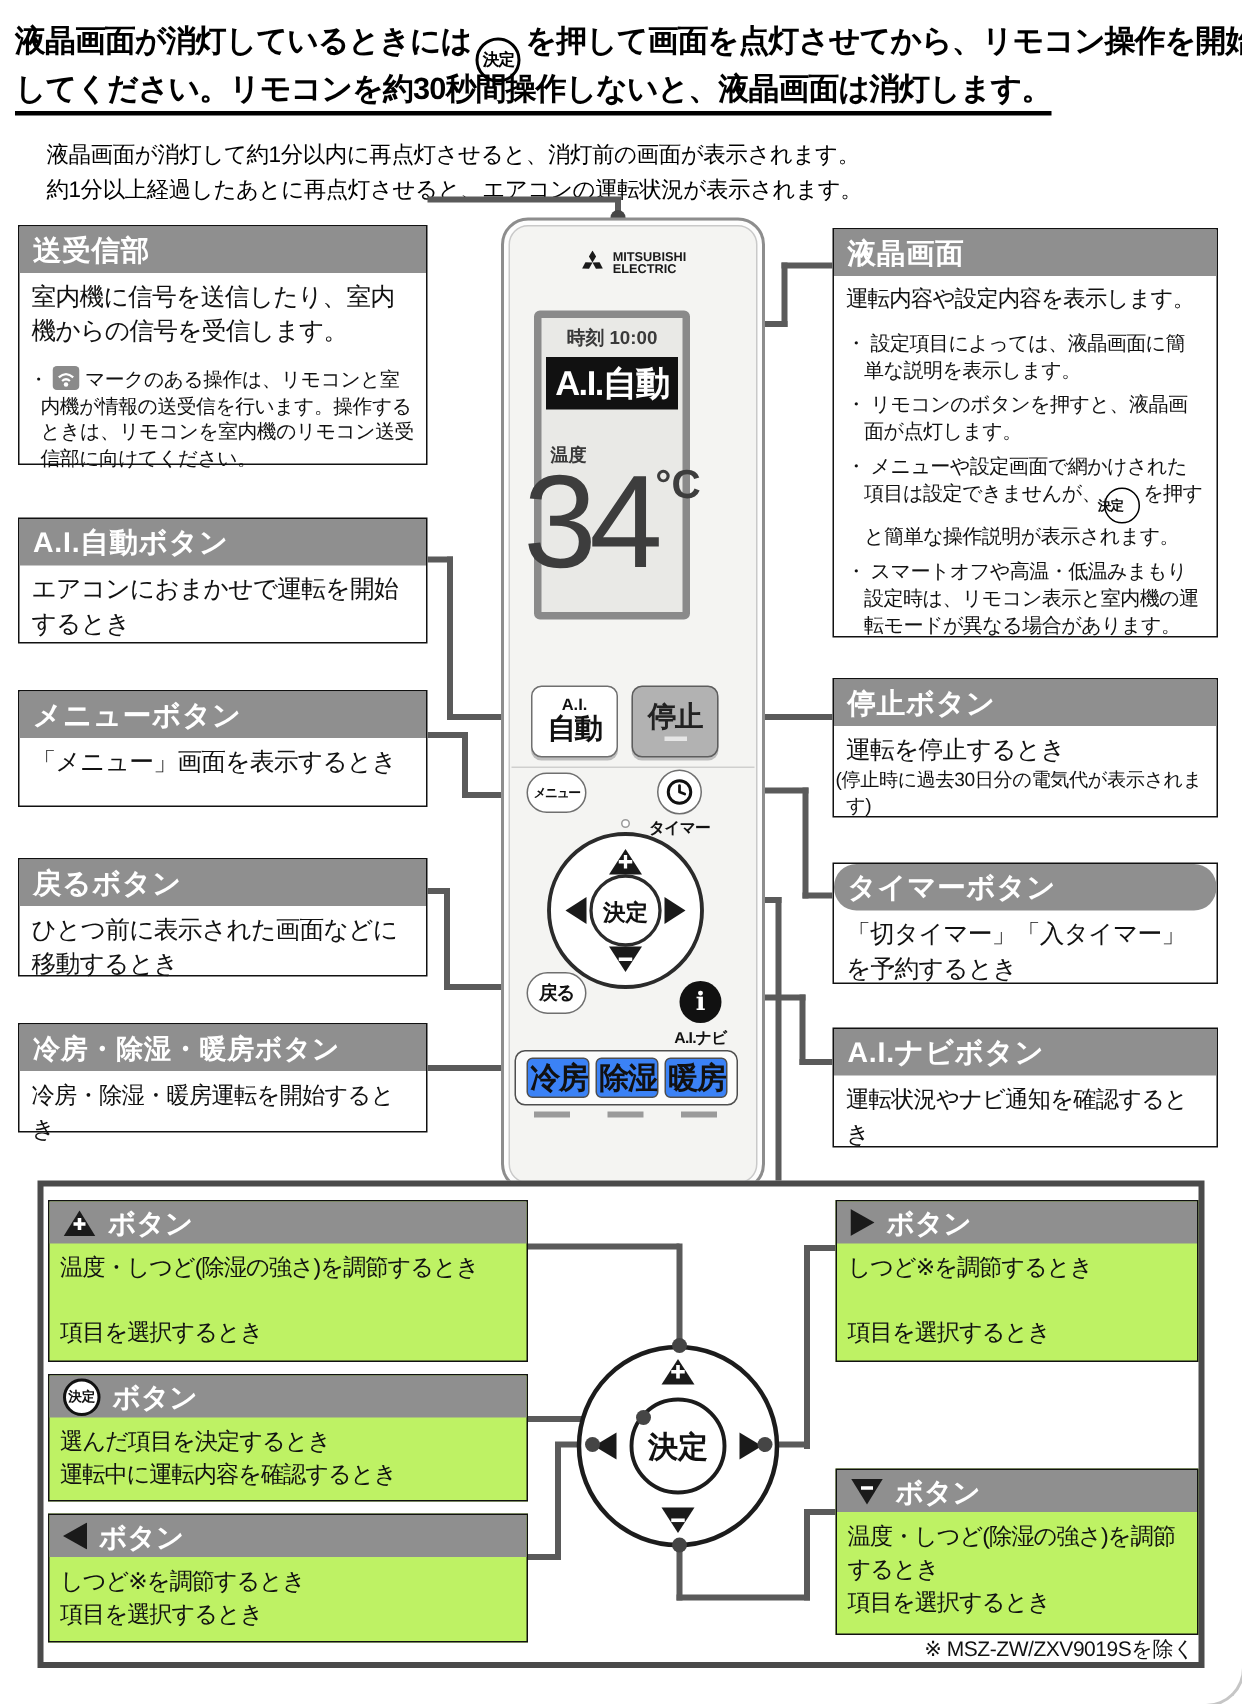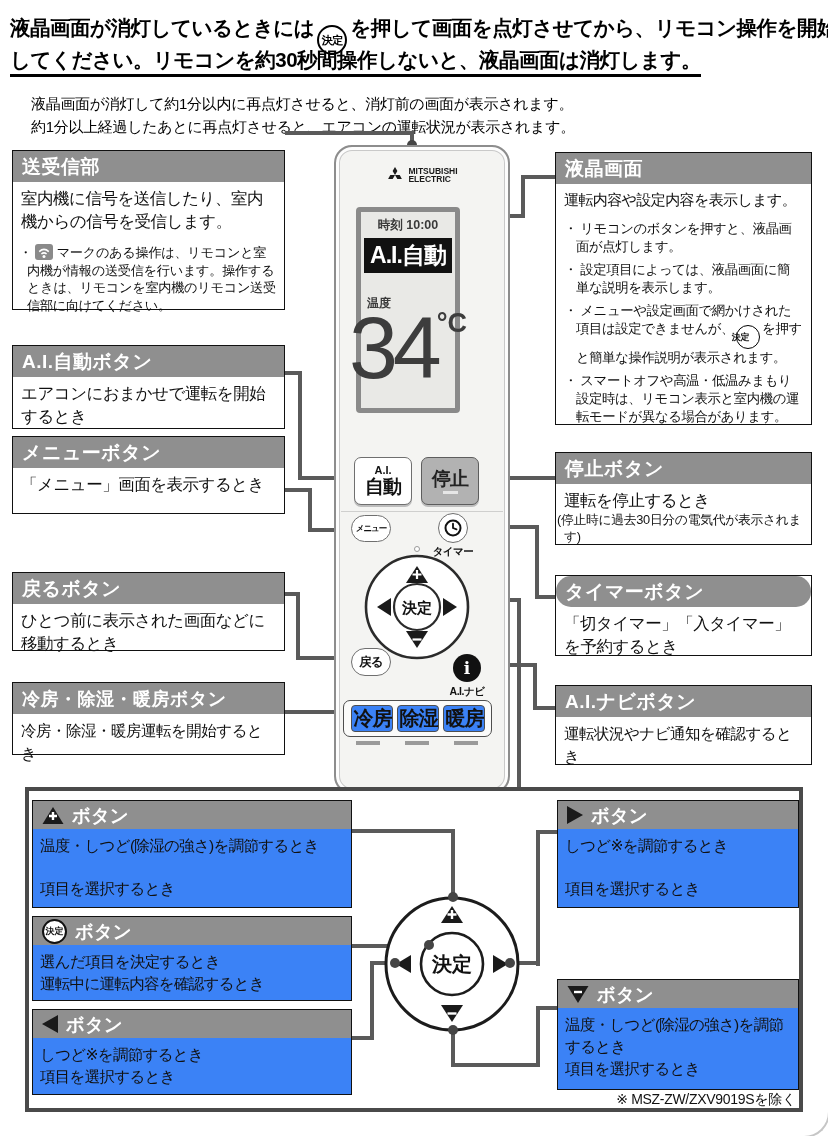--- a/index.html
+++ b/index.html
@@ -52,21 +52,21 @@
         display:flex;align-items:center;justify-content:center;font-family:"DejaVu Serif","Liberation Serif",serif;font-size:17px;font-weight:bold;}
   .modegrp{position:absolute;left:7px;top:553px;width:149px;height:37px;border:1.6px solid #4e4e4e;border-radius:7px;
            display:flex;align-items:center;justify-content:center;gap:4px;box-sizing:border-box;background:#fbfbfa;}
   .mbtn{width:42px;height:27px;border:1.6px solid #4e4e4e;border-radius:4px;background:#3b82f6;box-sizing:border-box;
         display:flex;align-items:center;justify-content:flex-end;font-size:20px;font-weight:bold;letter-spacing:-1px;}
   .mdash{position:absolute;width:24px;height:3.5px;background:#9a9a9a;}
   .sepline{position:absolute;left:5px;top:364px;width:162px;height:1px;background:#cfcfce;}
   .led{position:absolute;left:78px;top:399px;width:6px;height:6px;border:1.4px solid #9a9a9a;border-radius:50%;box-sizing:border-box;background:#fff;}
   
   #bigbox{position:absolute;left:25px;top:787px;width:778px;height:325px;border:4px solid #4a4a4a;box-sizing:border-box;background:#fff;}
-  .bbox{position:absolute;border:1.6px solid #111;background:#3b82f6;box-sizing:border-box;}
+  .bbox{position:absolute;border:1.6px solid #111;background:#bef264;box-sizing:border-box;}
   .bbox-h{height:28px;display:flex;align-items:center;gap:8px;padding:0 9px;font-size:18.5px;font-weight:bold;color:#fff;}
   .bbox-b{padding:6px 7px;font-size:15.5px;line-height:22px;letter-spacing:-0.7px;}
   .gap8{height:21px;}
   .foot{position:absolute;font-size:14px;letter-spacing:-0.3px;text-align:right;color:#111;}
   .hdr-kettei{display:inline-flex;align-items:center;justify-content:center;width:25px;height:25px;border:2px solid #111;
               border-radius:50%;background:#fff;color:#111;font-size:9px;font-weight:bold;box-sizing:border-box;}
 </style>
 </head>
 <body>
 
@@ -141,41 +141,41 @@
         </svg>
       <span>マークのある操作は、リモコンと室内機が情報の送受信を行います。操作するときは、リモコンを室内機のリモコン送受信部に向けてください。</span>
     </div>
   </div>
 
   <div class="box" style="left:12px;top:345px;width:273px;height:84px;">
     <div class="box-h" style="background:#8f8f8f;">A.I.自動ボタン</div>
     <div class="box-b">エアコンにおまかせで運転を開始するとき</div>
   </div>
 
-  <div class="box" style="left:12px;top:436px;width:273px;height:78px;">
+  <div class="box" style="left:12px;top:460px;width:273px;height:78px;">
     <div class="box-h" style="background:#8f8f8f;">メニューボタン</div>
     <div class="box-b">「メニュー」画面を表示するとき</div>
   </div>
 
   <div class="box" style="left:12px;top:572px;width:273px;height:79px;">
     <div class="box-h" style="background:#8f8f8f;">戻るボタン</div>
     <div class="box-b">ひとつ前に表示された画面などに移動するとき</div>
   </div>
 
   <div class="box" style="left:12px;top:682px;width:273px;height:73px;">
     <div class="box-h" style="background:#8f8f8f;font-size:18px;">冷房・除湿・暖房ボタン</div>
     <div class="box-b" style="font-size:15.5px;">冷房・除湿・暖房運転を開始するとき</div>
   </div>
 
   <div class="box" style="left:555px;top:152px;width:257px;height:273px;">
     <div class="box-h" style="background:#8f8f8f;">液晶画面</div>
     <div class="box-b lead">運転内容や設定内容を表示します。</div>
     <div class="bullets" style="padding:0 8px;">
+      <div class="bi">・ 設定項目によっては、液晶画面に簡単な説明を表示します。</div>
       <div class="bi">・ リモコンのボタンを押すと、液晶画面が点灯します。</div>
-      <div class="bi">・ 設定項目によっては、液晶画面に簡単な説明を表示します。</div>
       <div class="bi"><span>・ メニューや設定画面で網かけされた項目は設定できませんが、</span><span class="kbtn small">
             <span>決定</span>
           </span><span>を押すと簡単な操作説明が表示されます。</span></div>
       <div class="bi">・ スマートオフや高温・低温みまもり設定時は、リモコン表示と室内機の運転モードが異なる場合があります。</div>
     </div>
   </div>
 
   <div class="box" style="left:555px;top:452px;width:257px;height:93px;">
     <div class="box-h" style="background:#8f8f8f;">停止ボタン</div>
     <div class="box-b" style="padding-bottom:0;">運転を停止するとき</div>

